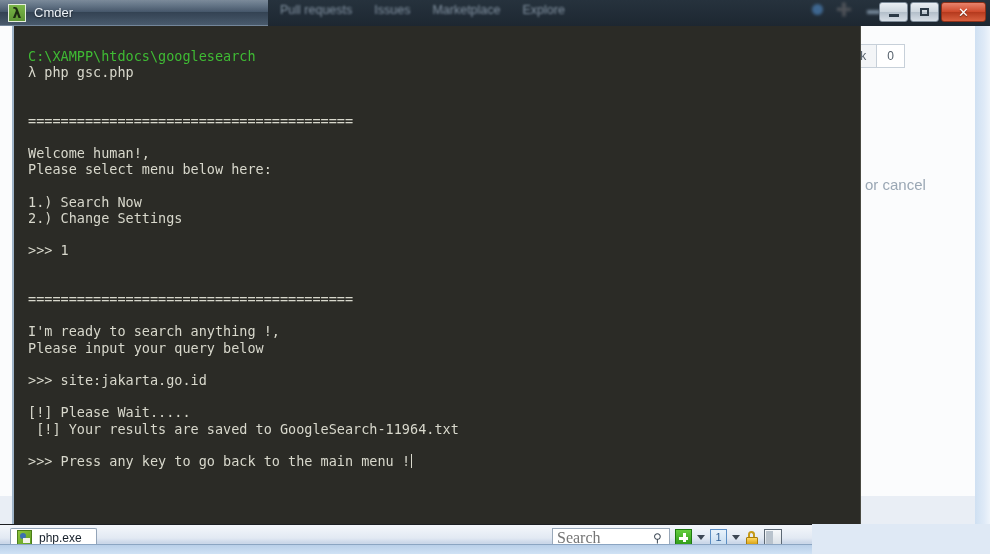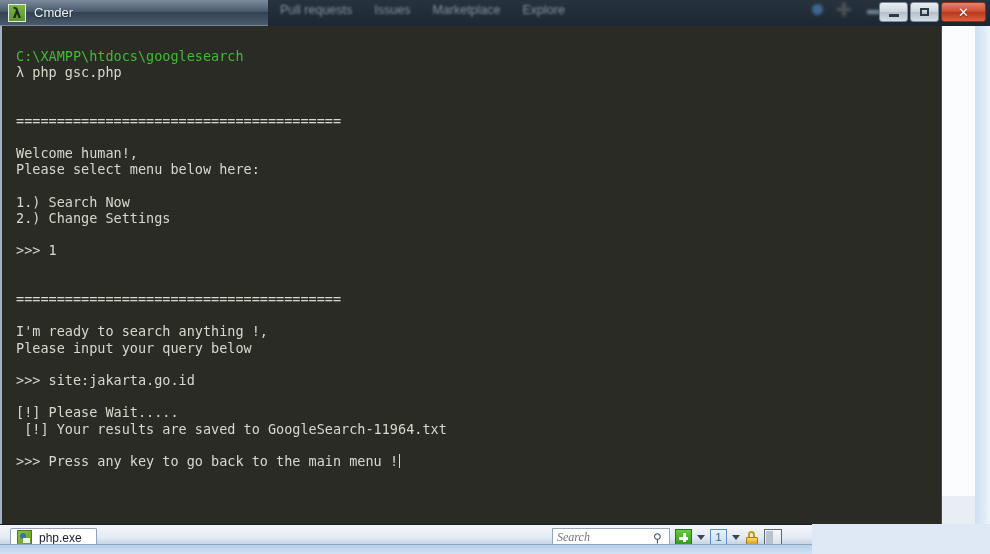--- a/index.html
+++ b/index.html
@@ -243,22 +243,22 @@
   .winbtn.close .glyph {
     color: #fff;
     font-size: 13px;
     font-weight: bold;
     text-shadow: 0 1px 1px rgba(0,0,0,.45);
   }
 
   
   #console-outer {
     position: absolute;
-    left: 0; top: 26px;
-    width: 942px; height: 498px;
+    left: 12px; top: 26px;
+    width: 849px; height: 498px;
     background: #2b2b26;
     border-left: 2px solid #9fb4c8;
     border-right: 1px solid #4a4a42;
     box-sizing: border-box;
     overflow: hidden;
   }
   #console-text {
     position: absolute;
     left: 14px; top: 22px;
     font-family: "DejaVu Sans Mono", "Liberation Mono", monospace;
@@ -352,22 +352,21 @@
     display: flex;
     align-items: center;
     padding: 0 4px;
     box-sizing: border-box;
   }
   #search-input {
     border: none;
     outline: none;
     background: transparent;
     font-family: "Liberation Serif", serif;
-    font-style: italic;
-    font-size: 12px;
+    font-size: 16px;
     color: #3b82f6;
     width: 96px;
     padding: 0;
   }
   #search-icon {
     color: #45505c;
     font-size: 12px;
     line-height: 12px;
   }
   .sb-icon {

